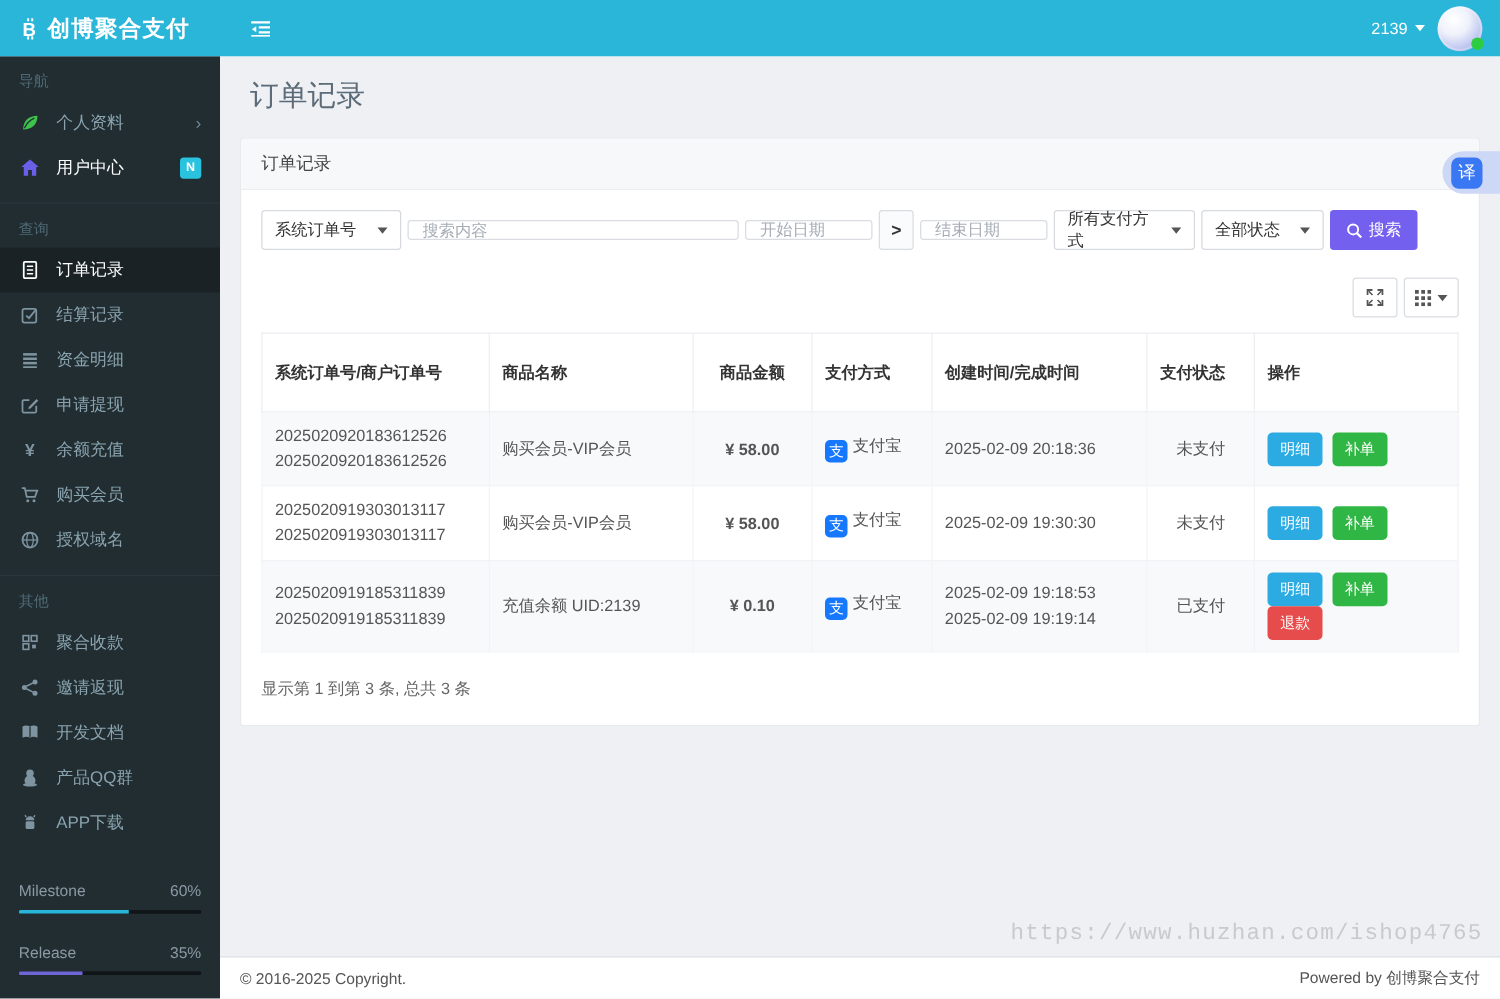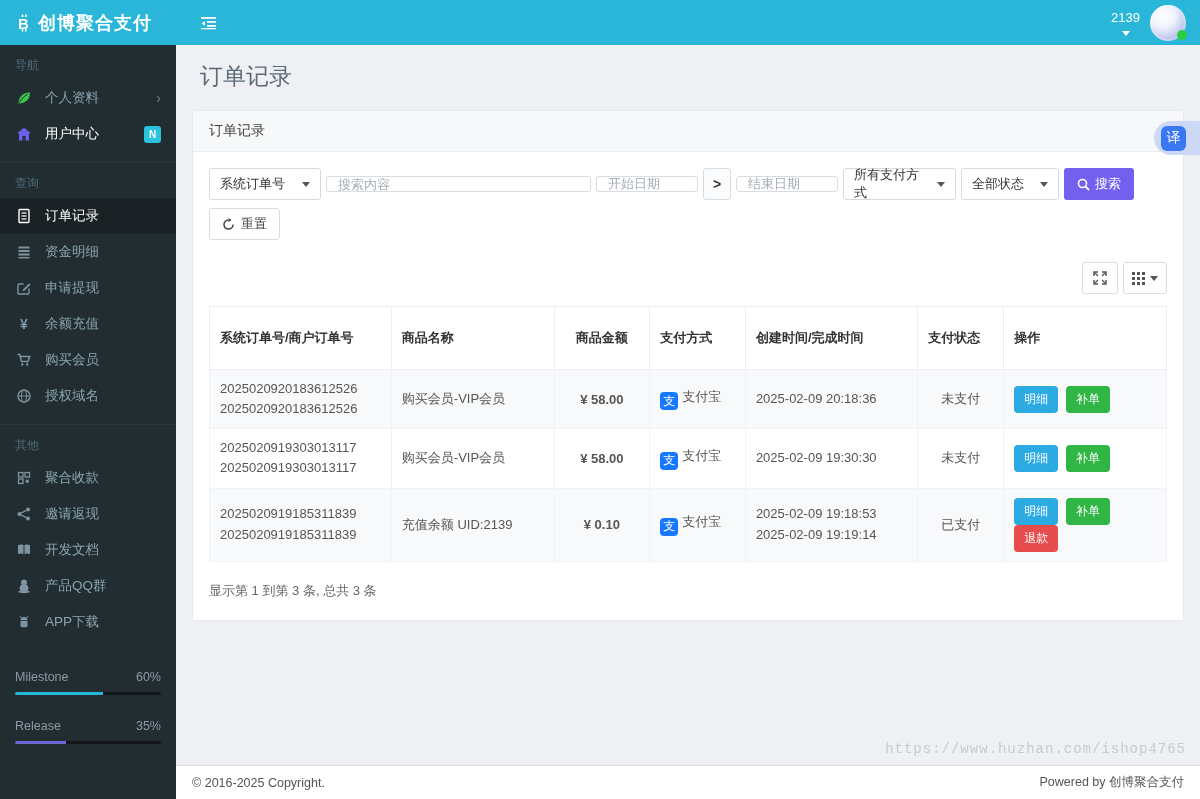--- a/index.html
+++ b/index.html
@@ -4,21 +4,21 @@
 <style>
   * { margin:0; padding:0; box-sizing:border-box; }
   html,body { width:1200px; height:799px; font-family:"Liberation Sans","DejaVu Sans",sans-serif; }
   .app { position:relative; width:1200px; height:799px; overflow:hidden; background:#eef0f4; }
 
   
   .topbar { position:absolute; top:0; left:0; right:0; height:45px; background:#29b6d8; display:flex; align-items:center; z-index:30; }
   .brand { width:176px; height:45px; display:flex; align-items:center; padding-left:16px; gap:7px; color:#fff; font-size:18px; font-weight:bold; letter-spacing:1px; }
   .menu-toggle { background:transparent; border:none; margin-left:24px; cursor:pointer; display:flex; align-items:center; }
   .topbar-right { margin-left:auto; display:flex; align-items:center; gap:10px; padding-right:14px; }
-  .user-menu { color:#fff; font-size:13px; display:flex; align-items:center; gap:6px; cursor:pointer;flex-direction:column; }
+  .user-menu { color:#fff; font-size:13px; display:flex; align-items:center; gap:6px; cursor:pointer; }
   .caret-down { width:0; height:0; border-left:4px solid transparent; border-right:4px solid transparent; border-top:5px solid #fff; }
   .avatar { position:relative; width:36px; height:36px; border-radius:50%; background:radial-gradient(circle at 36% 30%, #ffffff 0%, #f0f2fb 35%, #bcc4ef 70%, #8f97e2 100%); box-shadow:0 0 0 2px rgba(255,255,255,.25) inset; }
   .status-dot { position:absolute; right:-1px; bottom:1px; width:10px; height:10px; border-radius:50%; background:#2ecc40; }
 
   
   .sidebar { position:absolute; top:45px; left:0; bottom:0; width:176px; background:#222d32; z-index:20; }
   .side-section { padding:12px 15px 6px; font-size:12px; color:#4f6a75; }
   .side-sep { border-top:1px solid #2a363c; margin-top:10px; }
   .side-item { display:flex; align-items:center; gap:12px; padding:9px 15px; font-size:13.5px; color:#8aa4af; cursor:pointer; }
   .side-item .icon { width:18px; display:flex; justify-content:center; color:#7e94a0; flex:0 0 18px; }
@@ -76,21 +76,21 @@
   .op-btn { border:none; border-radius:4px; color:#fff; font-size:12px; padding:5px 10px; cursor:pointer; margin-right:4px; font-family:inherit; }
   .op-detail { background:#2cabe3; }
   .op-reissue { background:#30b644; }
   .op-refund { background:#e74c4c; }
   .time-cell div { line-height:1.6; }
 
   .summary { margin-top:20px; font-size:13px; color:#666; }
 
   
   .footer { position:absolute; left:0; right:0; bottom:0; height:34px; background:#fff; border-top:1px solid #d9dde2; display:flex; align-items:center; justify-content:space-between; padding:0 16px; font-size:12.5px; color:#555; }
-  .watermark { position:absolute; right:14px; bottom:42px; font-family:"Liberation Mono","DejaVu Sans Mono",monospace; font-size:14px; color:#c6cbcf; letter-spacing:1px; }
+  .watermark { position:absolute; right:14px; bottom:42px; font-family:"Liberation Mono","DejaVu Sans Mono",monospace; font-size:18px; color:#c6cbcf; letter-spacing:1px; }
   .translate-fab { position:absolute; top:76px; right:0; width:46px; height:34px; background:#ccd8f6; border-radius:17px 0 0 17px; display:flex; align-items:center; padding-left:7px; cursor:pointer; z-index:40; }
   .translate-fab .tr-box { width:25px; height:25px; background:#3a77f2; border-radius:6px; color:#fff; font-size:14px; display:flex; align-items:center; justify-content:center; }
 
   svg.icn { display:block; }
 </style>
 </head>
 <body>
 
 <div class="app">
 
@@ -161,20 +161,29 @@
         <svg class="icn" width="16" height="16" viewBox="0 0 16 16">
             <rect x="3" y="1.5" width="10" height="13" rx="1" fill="none" stroke="currentColor" stroke-width="1.4"></rect>
             <line x1="5.5" y1="5" x2="10.5" y2="5" stroke="currentColor" stroke-width="1.2"></line>
             <line x1="5.5" y1="8" x2="10.5" y2="8" stroke="currentColor" stroke-width="1.2"></line>
             <line x1="5.5" y1="11" x2="10.5" y2="11" stroke="currentColor" stroke-width="1.2"></line>
           </svg>
       </span>
       <span>订单记录</span>
     </div>
 
+    <div class="side-item">
+      <span class="icon">
+        <svg class="icn" width="16" height="16" viewBox="0 0 16 16">
+            <rect x="2" y="3" width="11" height="11" rx="1.5" fill="none" stroke="currentColor" stroke-width="1.4"></rect>
+            <path d="M5 8.5 L7.2 10.5 L12.5 4" fill="none" stroke="currentColor" stroke-width="1.5"></path>
+          </svg>
+      </span>
+      <span>结算记录</span>
+    </div>
 
     <div class="side-item">
       <span class="icon">
         <svg class="icn" width="16" height="16" viewBox="0 0 16 16">
             <rect x="2.5" y="2.5" width="11" height="2" fill="currentColor"></rect>
             <rect x="2.5" y="6" width="11" height="2" fill="currentColor"></rect>
             <rect x="2.5" y="9.5" width="11" height="2" fill="currentColor"></rect>
             <rect x="2.5" y="13" width="11" height="1.4" fill="currentColor"></rect>
           </svg>
       </span>
@@ -324,31 +333,20 @@
             <span class="select-caret"></span>
           </div>
           <button class="btn-search">
             <span>
               <svg class="icn" width="13" height="13" viewBox="0 0 13 13">
                   <circle cx="5.5" cy="5.5" r="4" fill="none" stroke="#fff" stroke-width="1.6"></circle>
                   <line x1="8.6" y1="8.6" x2="12" y2="12" stroke="#fff" stroke-width="1.8"></line>
                 </svg>
             </span>
             <span>搜索</span>
-          </button>
-        </div>
-        <div class="filter-row filter-row2">
-          <button class="btn-reset">
-            <span>
-              <svg class="icn" width="13" height="13" viewBox="0 0 13 13">
-                  <path d="M11 6.5 A4.5 4.5 0 1 1 6.5 2" fill="none" stroke="#444" stroke-width="1.5"></path>
-                  <path d="M6.5 0 L6.5 4.2 L9.6 2.1 Z" fill="#444"></path>
-                </svg>
-            </span>
-            <span>重置</span>
           </button>
         </div>
 
         <div class="table-toolbar">
           <button class="tool-btn">
             <span>
               <svg class="icn" width="14" height="14" viewBox="0 0 14 14">
                   <path d="M1 5 V1 H5 M9 1 H13 V5 M13 9 V13 H9 M5 13 H1 V9" fill="none" stroke="#555" stroke-width="1.5"></path>
                   <line x1="2" y1="2" x2="5" y2="5" stroke="#555" stroke-width="1.3"></line>
                   <line x1="12" y1="2" x2="9" y2="5" stroke="#555" stroke-width="1.3"></line>

